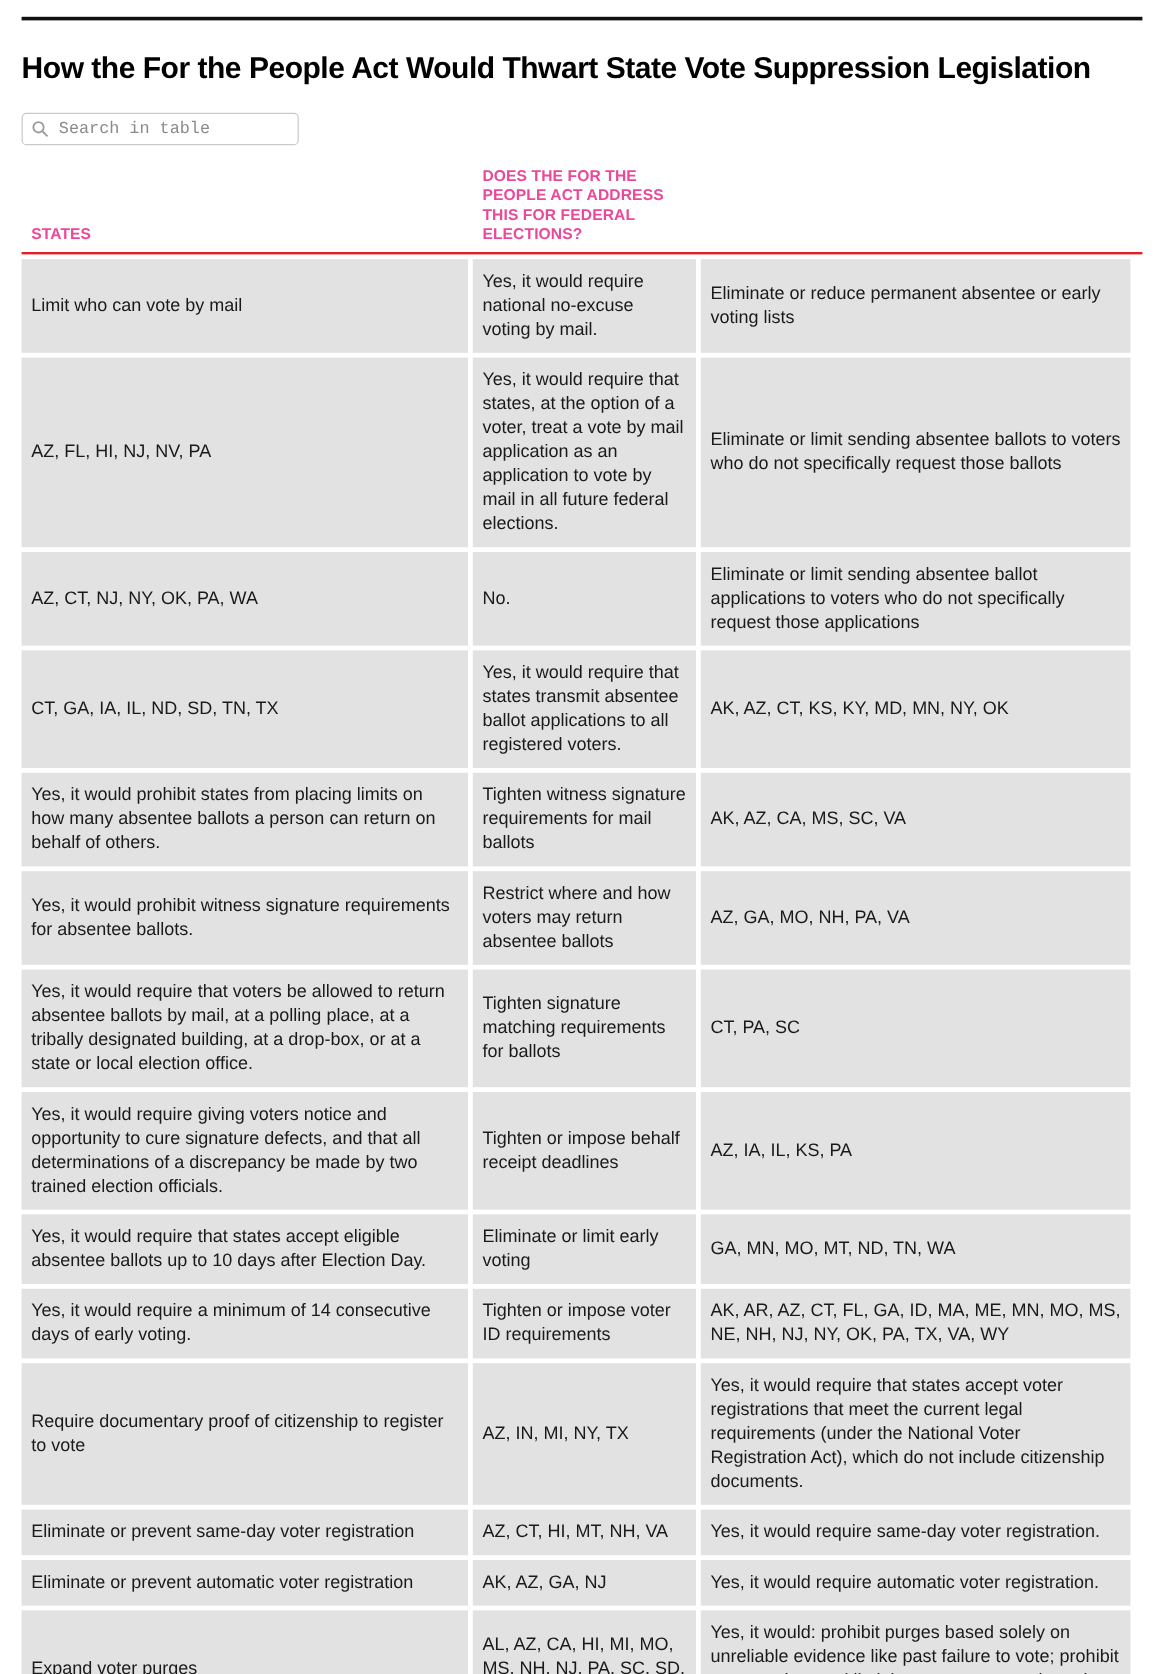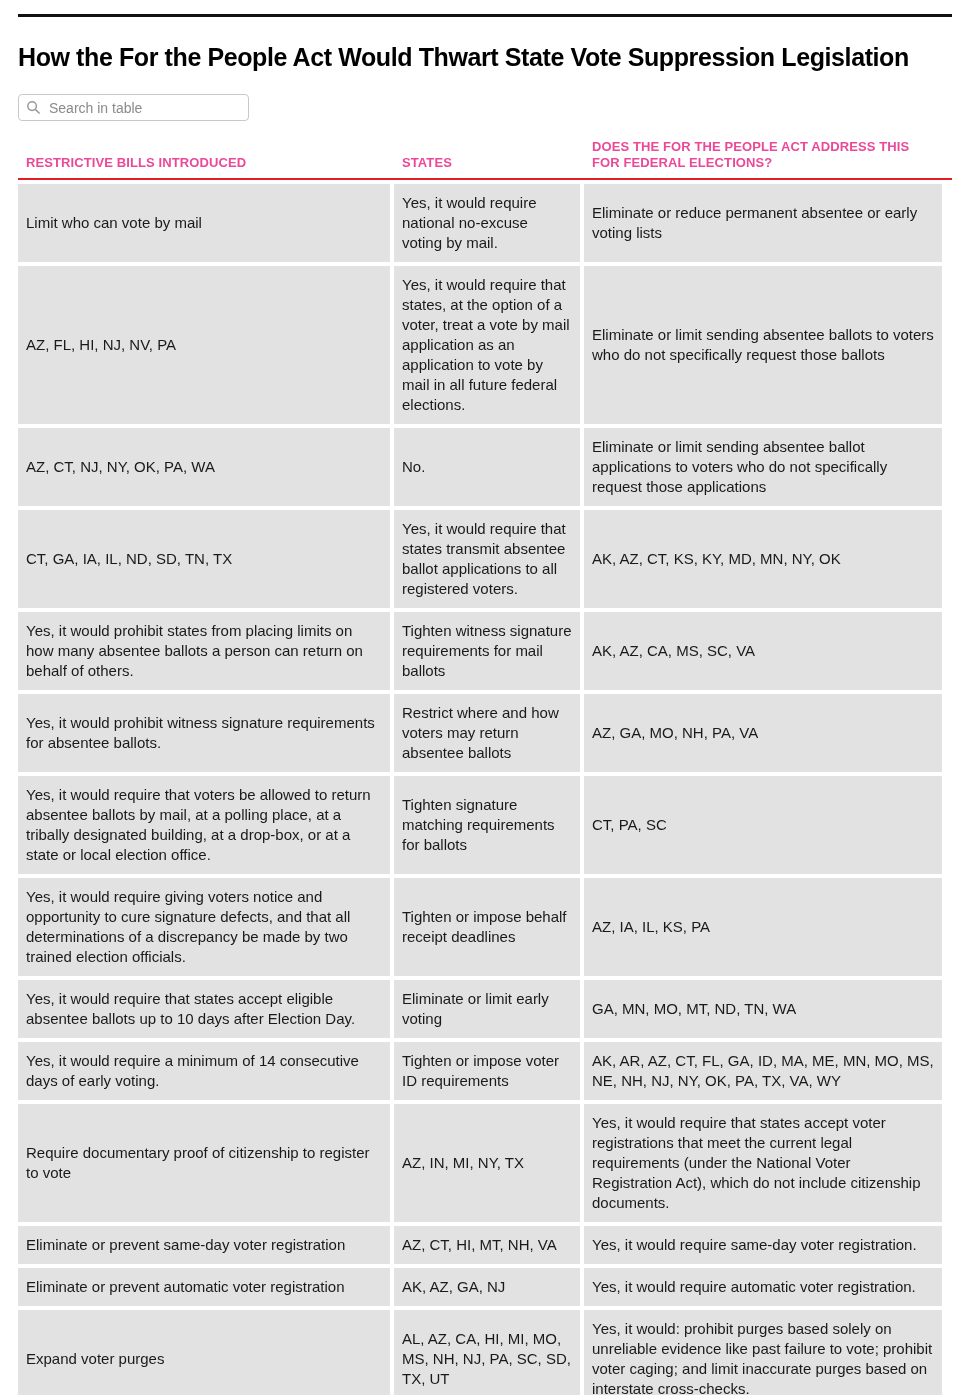--- a/index.html
+++ b/index.html
@@ -31,21 +31,21 @@
     width: 231px;
     height: 27px;
   }
   .search-wrap input {
     width: 100%;
     height: 100%;
     border: 1px solid #c9c9c9;
     border-radius: 4px;
     padding: 0 8px 0 30px;
     font-size: 14px;
-    font-family: Liberation Sans, sans-serif;
+    font-family: Liberation Mono, monospace;
     color: #4c1d95;
     outline: none;
   }
   .search-wrap input::placeholder { color: #8a8a8a; }
   .search-icon {
     position: absolute;
     left: 8px;
     top: 6px;
     width: 15px;
     height: 15px;
@@ -96,21 +96,20 @@
 
   <div class="search-wrap">
     <svg class="search-icon" viewBox="0 0 16 16" fill="none" stroke="#9a9a9a" stroke-width="1.6">
       <circle cx="6.5" cy="6.5" r="4.6"></circle>
       <line x1="10" y1="10" x2="14.5" y2="14.5"></line>
     </svg>
     <input type="text" placeholder="Search in table" style="">
   </div>
 
   <div class="col-grid thead">
-    <div class="th">RESTRICTIVE BILLS INTRODUCED</div>
     <div class="th">STATES</div>
     <div class="th">DOES THE FOR THE PEOPLE ACT ADDRESS THIS FOR FEDERAL ELECTIONS?</div>
   </div>
 
   <div class="col-grid tbody">
     <div class="cell">Limit who can vote by mail</div>
     <div class="cell">Yes, it would require national no-excuse voting by mail.</div>
 
     <div class="cell">Eliminate or reduce permanent absentee or early voting lists</div>
     <div class="cell">AZ, FL, HI, NJ, NV, PA</div>

